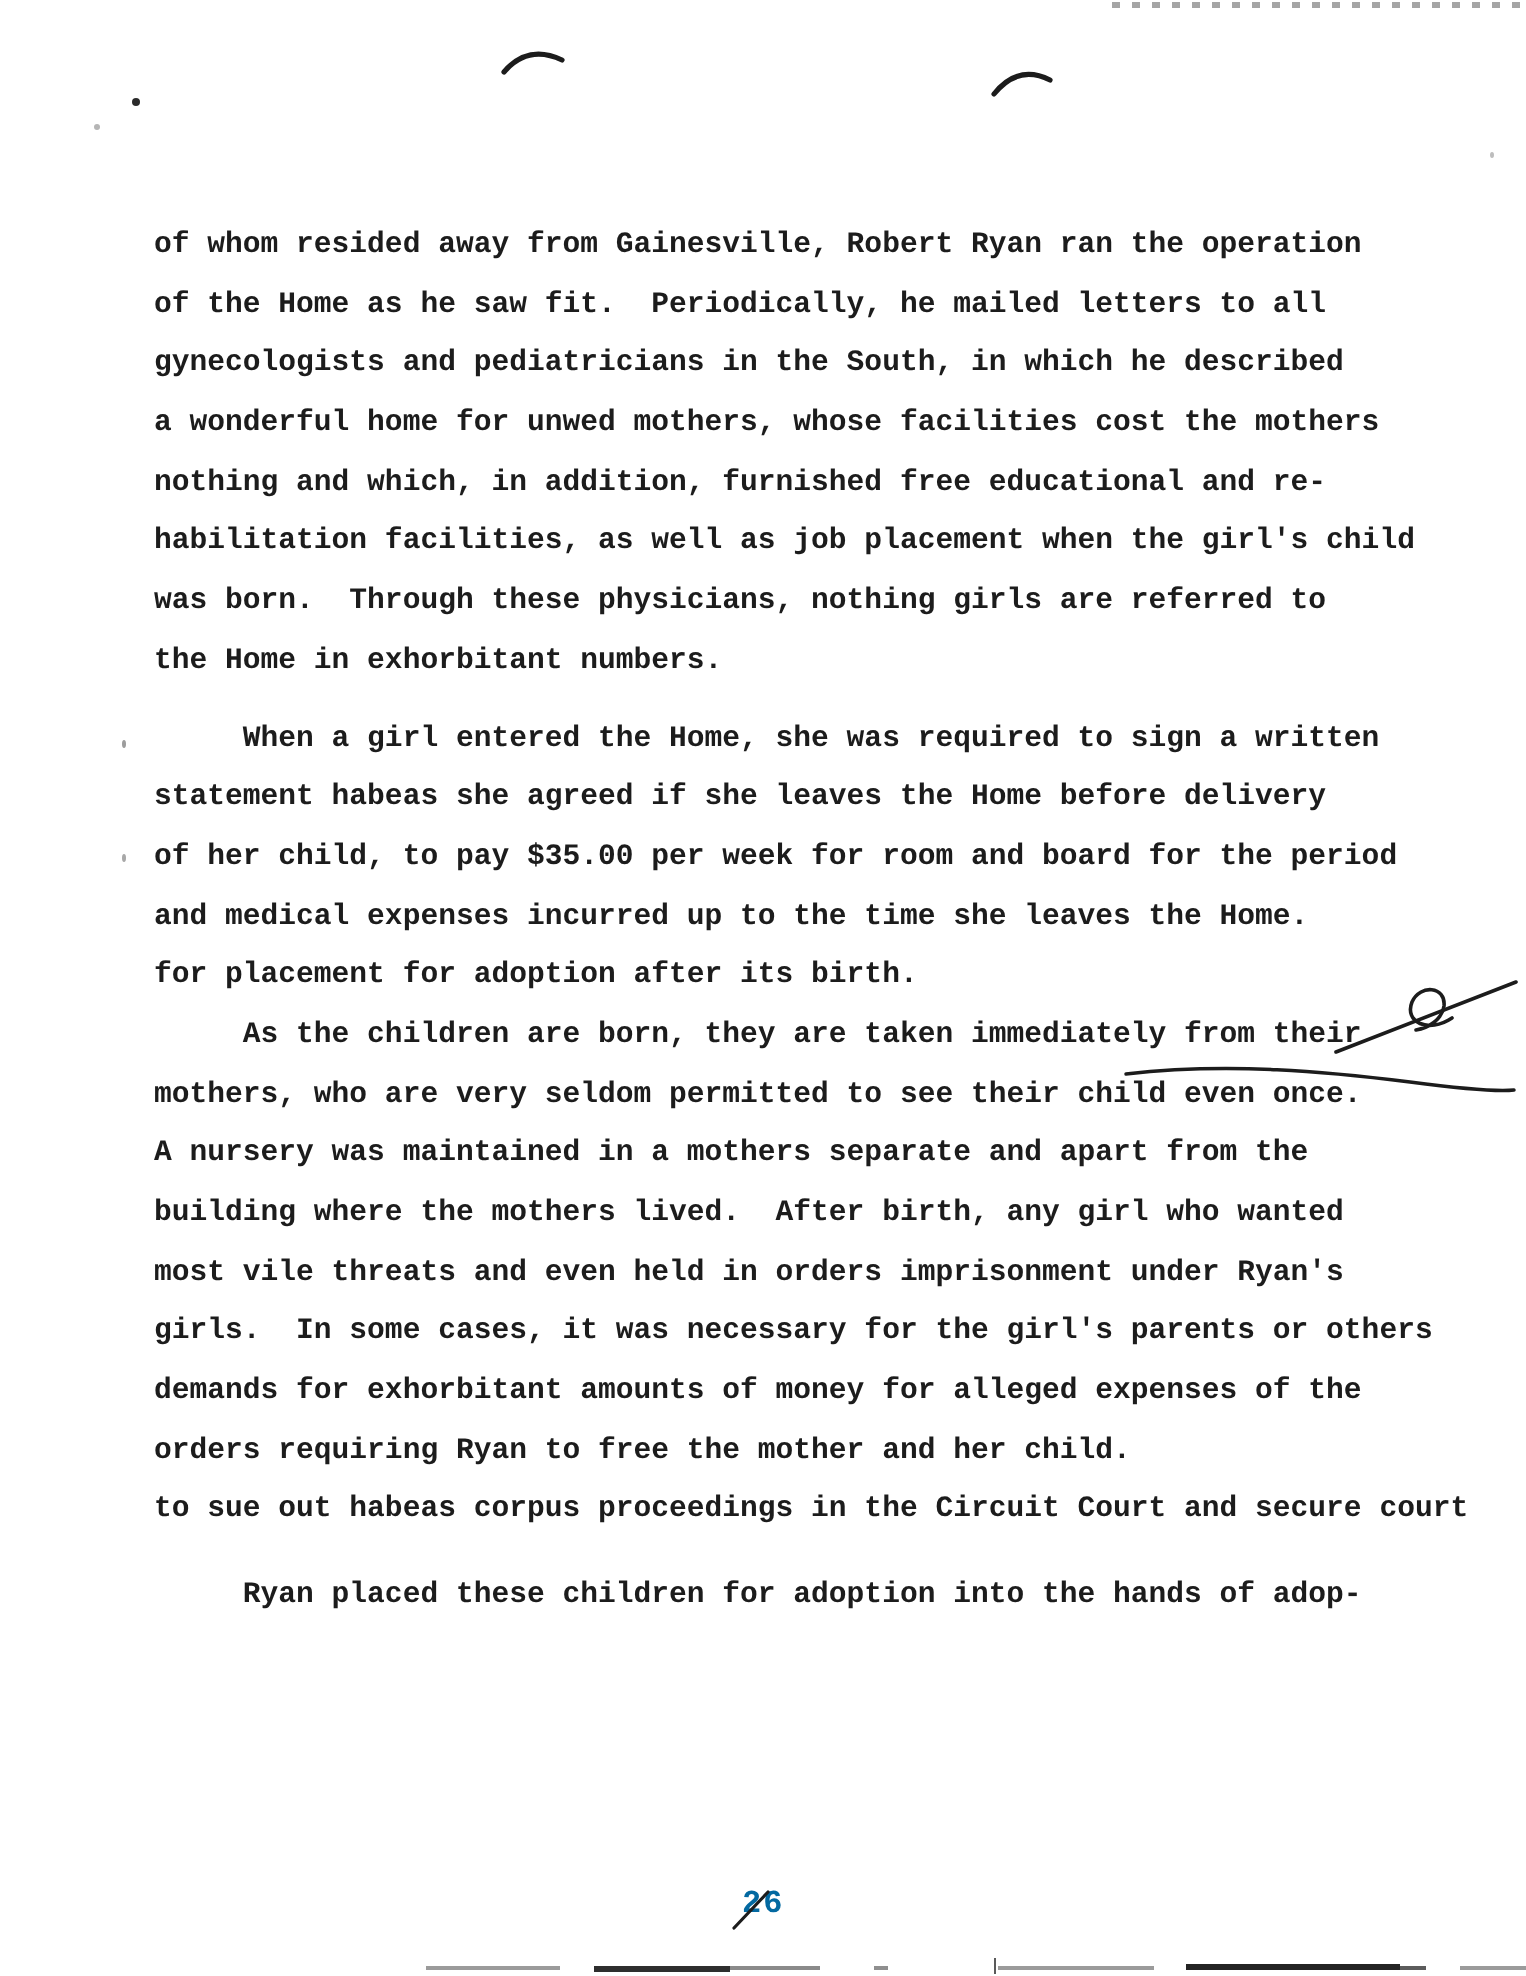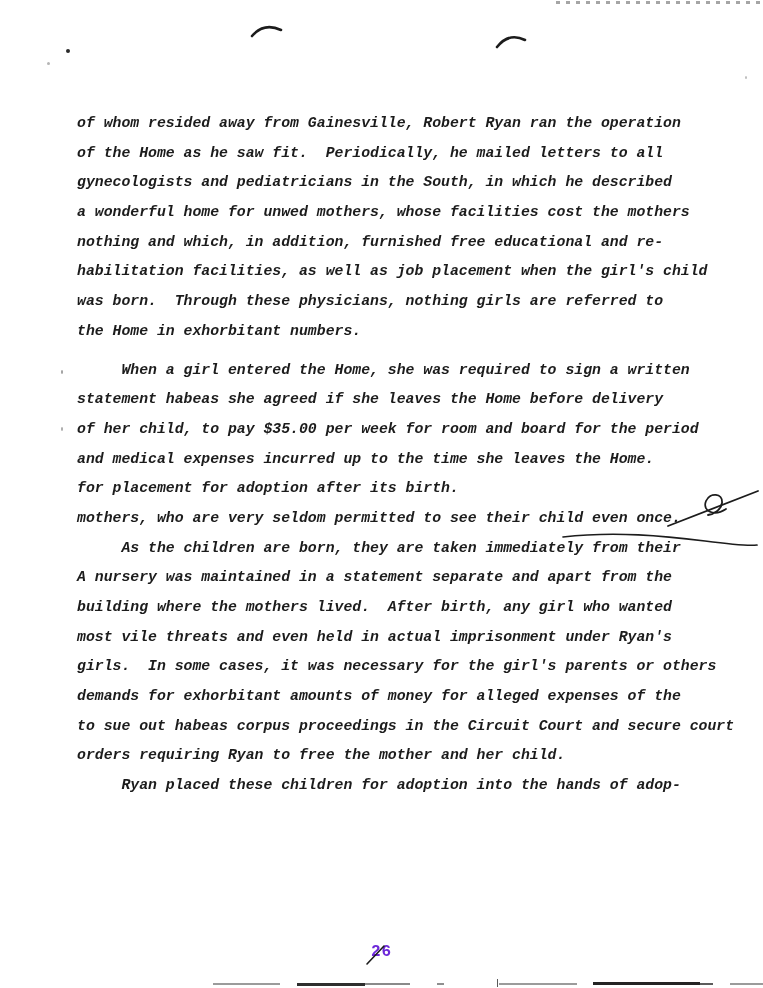--- a/index.html
+++ b/index.html
@@ -29,33 +29,33 @@
     position: absolute;
     left: 77px;
     top: 109px;
     width: 682px;
     color: #1c1c1c;
     font-size: 14.8px;
     font-weight: 700;
     line-height: 29.7px;
     letter-spacing: 0;
   }
-  .para { margin: 0; font-style: italic; }
+  .para { margin: 0; }
   .para.extra-gap-lg { margin-top: 9px; }
-  .para.extra-gap-sm { margin-top: 0; }
+  .para.extra-gap-sm { margin-top: 13px; }
   .line {
     white-space: pre;
     height: 29.7px;
   }
   
   .page-number {
     position: absolute;
     top: 943px;
     left: 371px;
-    color: #6d28d9;
+    color: #0369a1;
     font-size: 16px;
     font-weight: 700;
     letter-spacing: 1px;
   }
   
   .marks-overlay {
     position: absolute;
     inset: 0;
     pointer-events: none;
   }
@@ -116,29 +116,29 @@
       <div class="para extra-gap-lg">
         <div class="line">     When a girl entered the Home, she was required to sign a written</div>
         <div class="line">statement habeas she agreed if she leaves the Home before delivery</div>
         <div class="line">of her child, to pay $35.00 per week for room and board for the period</div>
         <div class="line">and medical expenses incurred up to the time she leaves the Home.</div>
       </div>
       <div class="para">
         <div class="line">for placement for adoption after its birth.</div>
       </div>
       <div class="para">
+        <div class="line">     As the children are born, they are taken immediately from their</div>
         <div class="line">mothers, who are very seldom permitted to see their child even once.</div>
-        <div class="line">     As the children are born, they are taken immediately from their</div>
-        <div class="line">A nursery was maintained in a statement separate and apart from the</div>
+        <div class="line">A nursery was maintained in a mothers separate and apart from the</div>
         <div class="line">building where the mothers lived.  After birth, any girl who wanted</div>
-        <div class="line">most vile threats and even held in actual imprisonment under Ryan's</div>
+        <div class="line">most vile threats and even held in orders imprisonment under Ryan's</div>
         <div class="line">girls.  In some cases, it was necessary for the girl's parents or others</div>
         <div class="line">demands for exhorbitant amounts of money for alleged expenses of the</div>
+        <div class="line">orders requiring Ryan to free the mother and her child.</div>
         <div class="line">to sue out habeas corpus proceedings in the Circuit Court and secure court</div>
-        <div class="line">orders requiring Ryan to free the mother and her child.</div>
       </div>
       <div class="para extra-gap-sm">
         <div class="line">     Ryan placed these children for adoption into the hands of adop-</div>
       </div>
     </div>
 
   <div class="page-number">26</div>
 
   <svg class="marks-overlay" width="763" height="988" viewBox="0 0 763 988">
 

